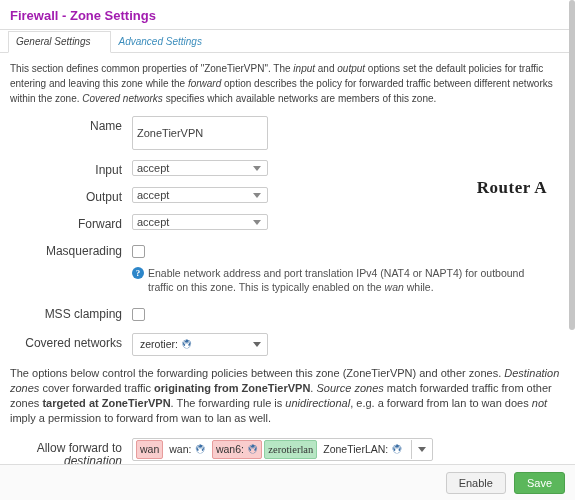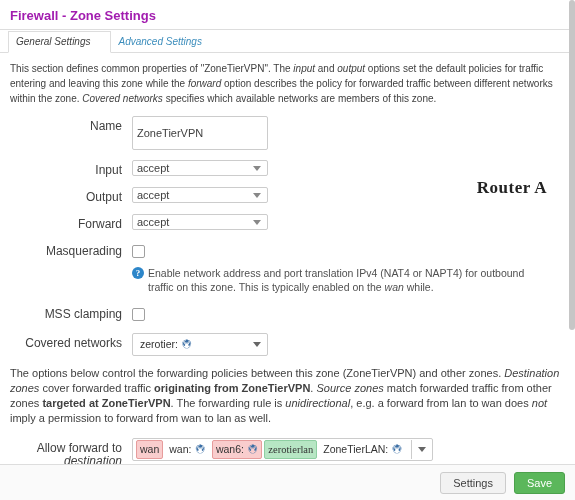--- a/index.html
+++ b/index.html
@@ -398,21 +398,21 @@
           <span class="caret2"></span>
         </div>
       </div>
     </div>
 
   </div>
 
   <div class="watermark">Router A</div>
 
   <div class="footer">
-    <button class="btn">Settings</button>
+    <button class="btn">Enable</button>
     <button class="btn primary">Save</button>
   </div>
 
   <div class="scrollbar">
     <div class="thumb"></div>
   </div>
 
 </div>
 
 </body></html>

